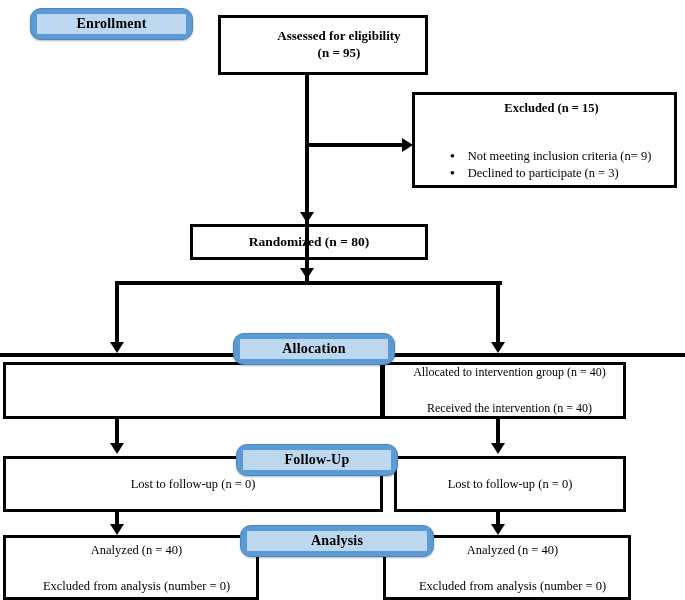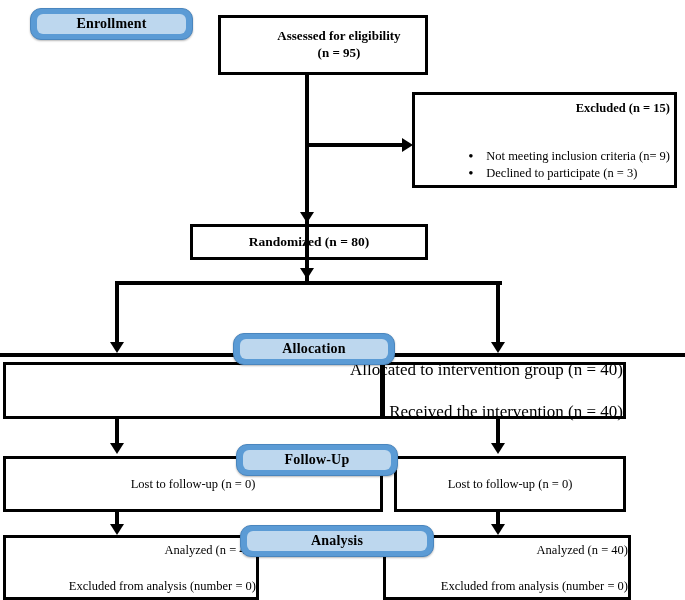--- a/index.html
+++ b/index.html
@@ -26,21 +26,21 @@
     background: #ffffff;
     display: flex;
     flex-direction: column;
     justify-content: center;
   }
   .box-center {
     align-items: center;
     text-align: center;
   }
   .box-left {
-    align-items: flex-end;
+    align-items: center;
     text-align: left;
     gap: 20px;
   }
   .tline {
     display: block;
     line-height: 1.28;
     white-space: nowrap;
   }
   .bold { font-weight: bold; }
   
@@ -59,21 +59,20 @@
     width: 100%;
     height: 100%;
     background: #BDD7EE;
     display: flex;
     align-items: center;
     justify-content: center;
     font-weight: bold;
     font-size: 14px;
     color: #000000;
     letter-spacing: 0.2px;
-    border-radius: 6px;
   }
   
   .vline {
     position: absolute;
     width: 4px;
     background: #000000;
     z-index: 5;
   }
   .hline {
     position: absolute;
@@ -164,21 +163,21 @@
 
   <div class="hline" style="left:0px; top:353px; width:240px;"></div>
   <div class="hline" style="left:392px; top:353px; width:293px;"></div>
 
   <div class="badge" style="left:233px; top:333px; width:162px; height:32px;">
     <div class="badge-inner">Allocation</div>
   </div>
 
   <div class="box box-left" style="left:3px; top:362px; width:380px; height:57px; font-size:12.5px; padding-left:11px;">
   </div>
-  <div class="box box-left" style="left:382px; top:362px; width:244px; height:57px; font-size:17px; padding-left:11px;">
+  <div class="box box-left" style="left:382px; top:362px; width:244px; height:57px; font-size:12px; padding-left:11px;">
     <span class="tline">Allocated to intervention group (n = 40)</span>
     <span class="tline">Received the intervention (n = 40)</span>
   </div>
 
   <div class="vline" style="left:115px; top:419px; height:28px;"></div>
   <div class="arrow-down" style="left:110px; top:443px;"></div>
   <div class="vline" style="left:496px; top:419px; height:28px;"></div>
   <div class="arrow-down" style="left:491px; top:443px;"></div>
 
   <div class="badge" style="left:236px; top:444px; width:162px; height:32px;">

